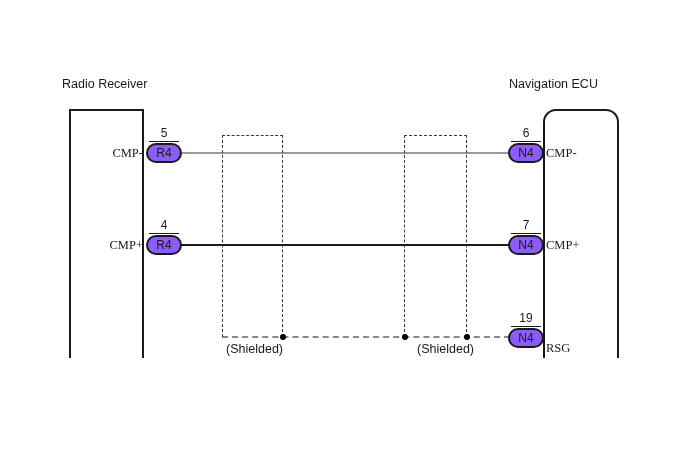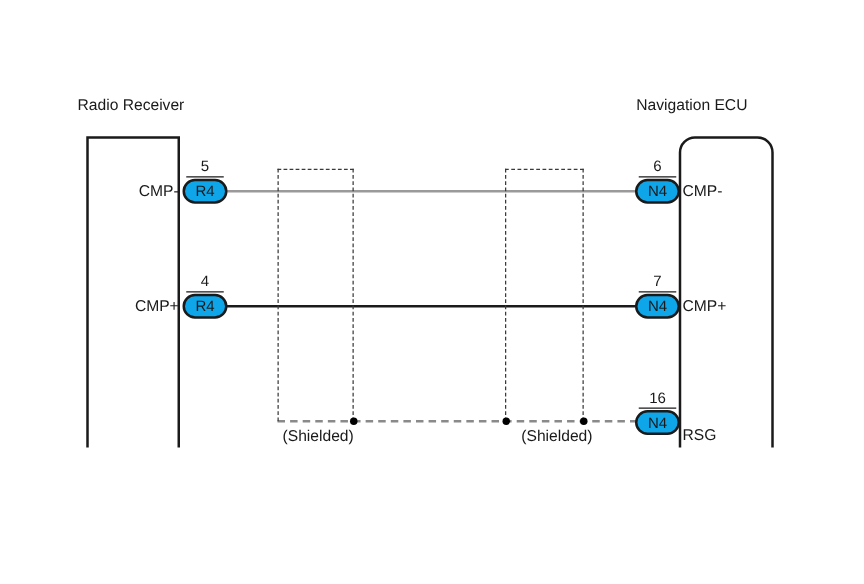--- a/index.html
+++ b/index.html
@@ -8,25 +8,25 @@
   .abs{position:absolute;}
   .comp-title{font-size:12.5px;white-space:nowrap;}
   .comp-box{border:2px solid #1a1a1a;background:#ffffff;box-sizing:border-box;}
   .rounded{border-radius:13px;}
   .wire{height:0;border-top:2px solid #1a1a1a;}
   .wire-gray{border-top:2px solid #9a9a9a;}
   .wire-shield{height:0;border-top:2px dashed #8a8a8a;}
   .shield-box{border:1.5px dashed #3a3a3a;border-bottom:none;box-sizing:border-box;}
   .dot{width:6px;height:6px;border-radius:50%;background:#000;}
   .pin-oval{width:36px;height:20px;border:2px solid #1a1a1a;border-radius:10px;
-            background:#0ea5e9;box-sizing:border-box;display:flex;align-items:center;
+            background:#8b5cf6;box-sizing:border-box;display:flex;align-items:center;
             justify-content:center;font-size:12px;}
   .pin-num{width:30px;text-align:center;font-size:12px;line-height:13px;
            border-bottom:1.5px solid #1a1a1a;padding-bottom:1px;}
-  .pin-sig{font-size:12.5px;white-space:nowrap;}
+  .pin-sig{font-size:12.5px;white-space:nowrap;font-family:Liberation Serif, serif;}
   .sig-right-align{text-align:right;}
   .shield-label{font-size:12.5px;text-align:right;white-space:nowrap;}
   .page-marker{font-size:11px;}
 </style>
 </head>
 <body>
 
 <div id="canvas">
 
   <div class="abs comp-title" style="left:62px;top:77px;">Radio Receiver</div>
@@ -58,19 +58,19 @@
   <div class="abs pin-sig sig-right-align" style="left:58px;top:238px;width:85px;">CMP+</div>
 
   <div class="abs pin-num" style="left:511px;top:127px;">6</div>
   <div class="abs pin-oval" style="left:508px;top:143px;">N4</div>
   <div class="abs pin-sig" style="left:546px;top:146px;">CMP-</div>
 
   <div class="abs pin-num" style="left:511px;top:219px;">7</div>
   <div class="abs pin-oval" style="left:508px;top:235px;">N4</div>
   <div class="abs pin-sig" style="left:546px;top:238px;">CMP+</div>
 
-  <div class="abs pin-num" style="left:511px;top:312px;">16</div>
+  <div class="abs pin-num" style="left:511px;top:312px;">19</div>
   <div class="abs pin-oval" style="left:508px;top:328px;">N4</div>
   <div class="abs pin-sig" style="left:546px;top:341px;">RSG</div>
 
   <div class="abs page-marker" style="left:9px;top:446px;">H</div>
 
 </div>
 
 </body></html>

